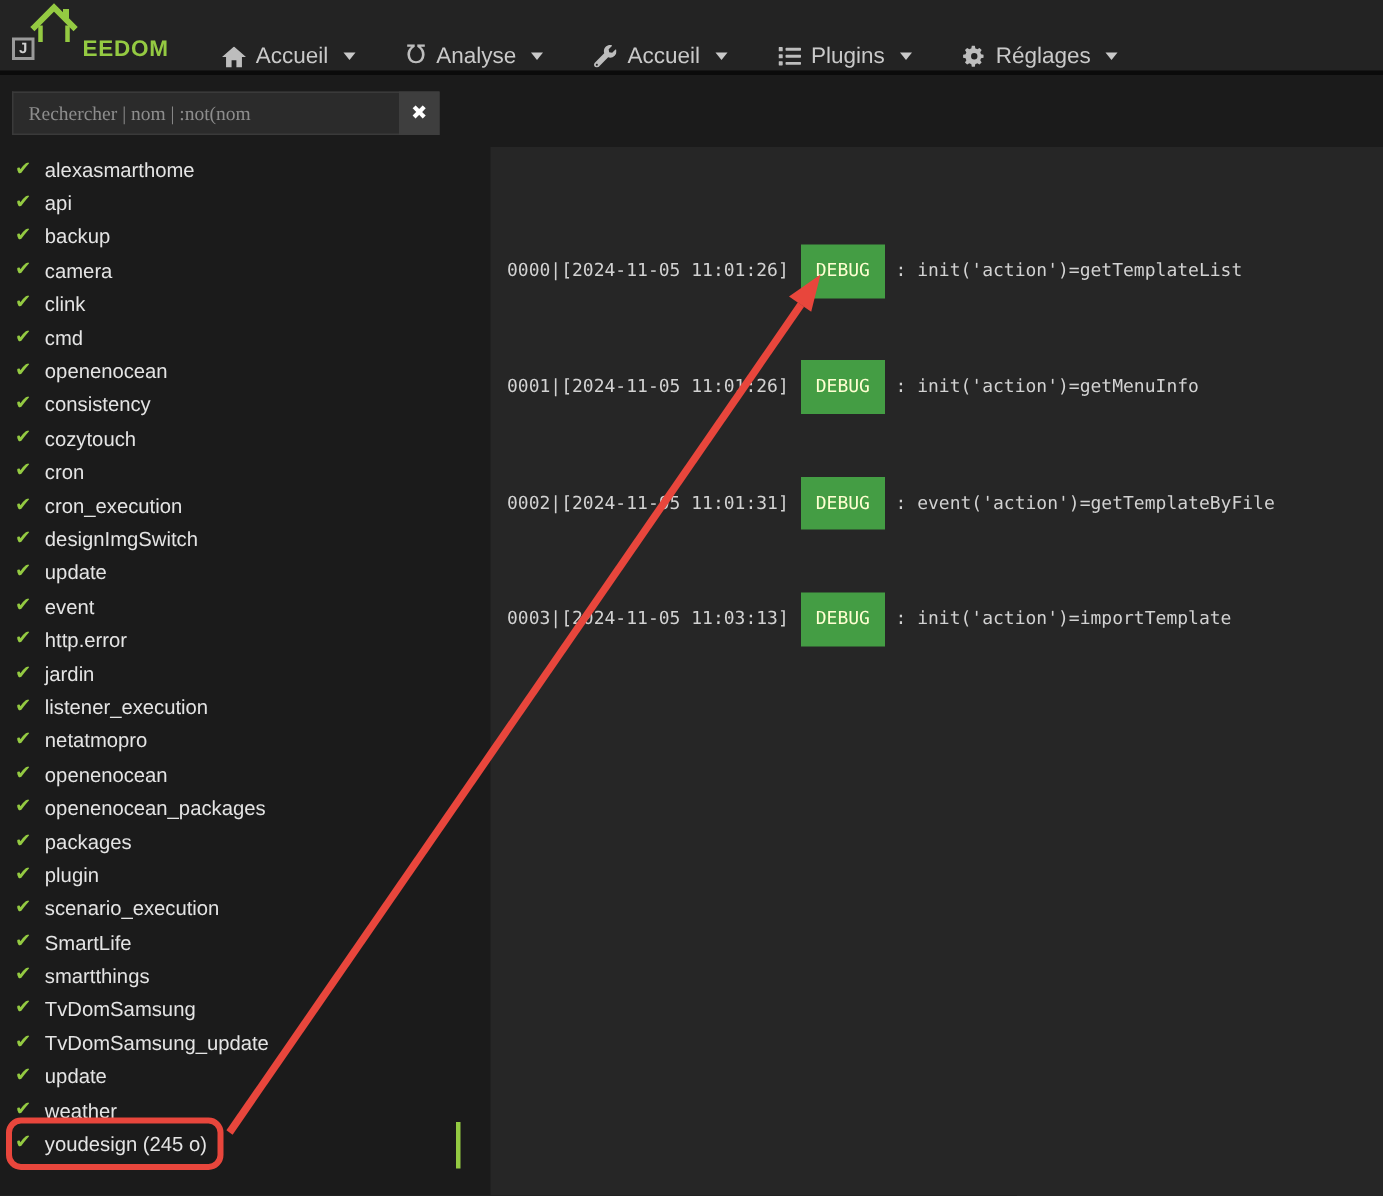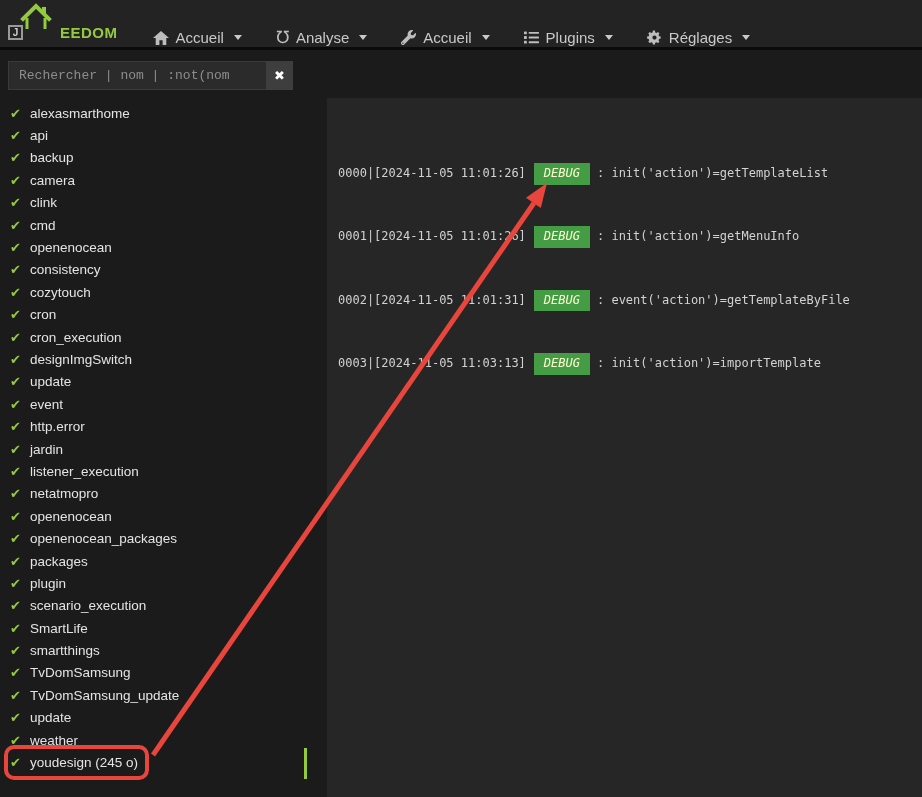--- a/index.html
+++ b/index.html
@@ -36,21 +36,21 @@
     margin-bottom: 1px;
     position: relative; z-index: 2;
     background: #232323;
   }
   .brand-house { margin-bottom: 6px; position: relative; z-index: 1; }
   .brand-text {
     color: #94ca42;
     font-weight: bold;
     font-size: 15px;
     letter-spacing: 0.5px;
-    margin-left: 7px;
+    margin-left: 2px;
   }
   .nav-item {
     display: flex;
     align-items: center;
     gap: 7px;
     color: #c9c9c9;
     font-size: 15px;
     padding: 0 17px;
     height: 100%;
     cursor: pointer;
@@ -81,21 +81,21 @@
   }
   .search-input {
     flex: 1;
     background: #2b2b2b;
     border: 1px solid #3a3a3a;
     border-right: none;
     color: #dddddd;
     font-size: 13px;
     padding: 0 10px;
     outline: none;
-    font-family: Liberation Mono, monospace;
+    font-family: Liberation Serif, serif;
   }
   .search-input::placeholder { color: #8d8d8d; }
   .search-clear {
     width: 27px;
     background: #3e3e3e;
     border: 1px solid #3e3e3e;
     color: #ffffff;
     font-size: 13px;
     font-weight: bold;
     cursor: pointer;
@@ -131,23 +131,22 @@
     font-size: 12px;
     line-height: 13.8px;
     color: #d2d2d2;
     white-space: pre;
     overflow: hidden;
   }
   .debug-badge {
     display: inline-block;
     background: #449d44;
     color: #ffffd2;
-    padding: 4px 10px;
+    padding: 11px 10px;
     margin: 0 7px 0 8px;
-    font-style: italic;
   }
 
   
   .annotation-layer { position: absolute; inset: 0; pointer-events: none; z-index: 40; }
   .highlight-box {
     position: absolute;
     left: 4px; top: 745px;
     width: 145px; height: 35px;
     border: 4px solid #e8463c;
     border-radius: 10px;

